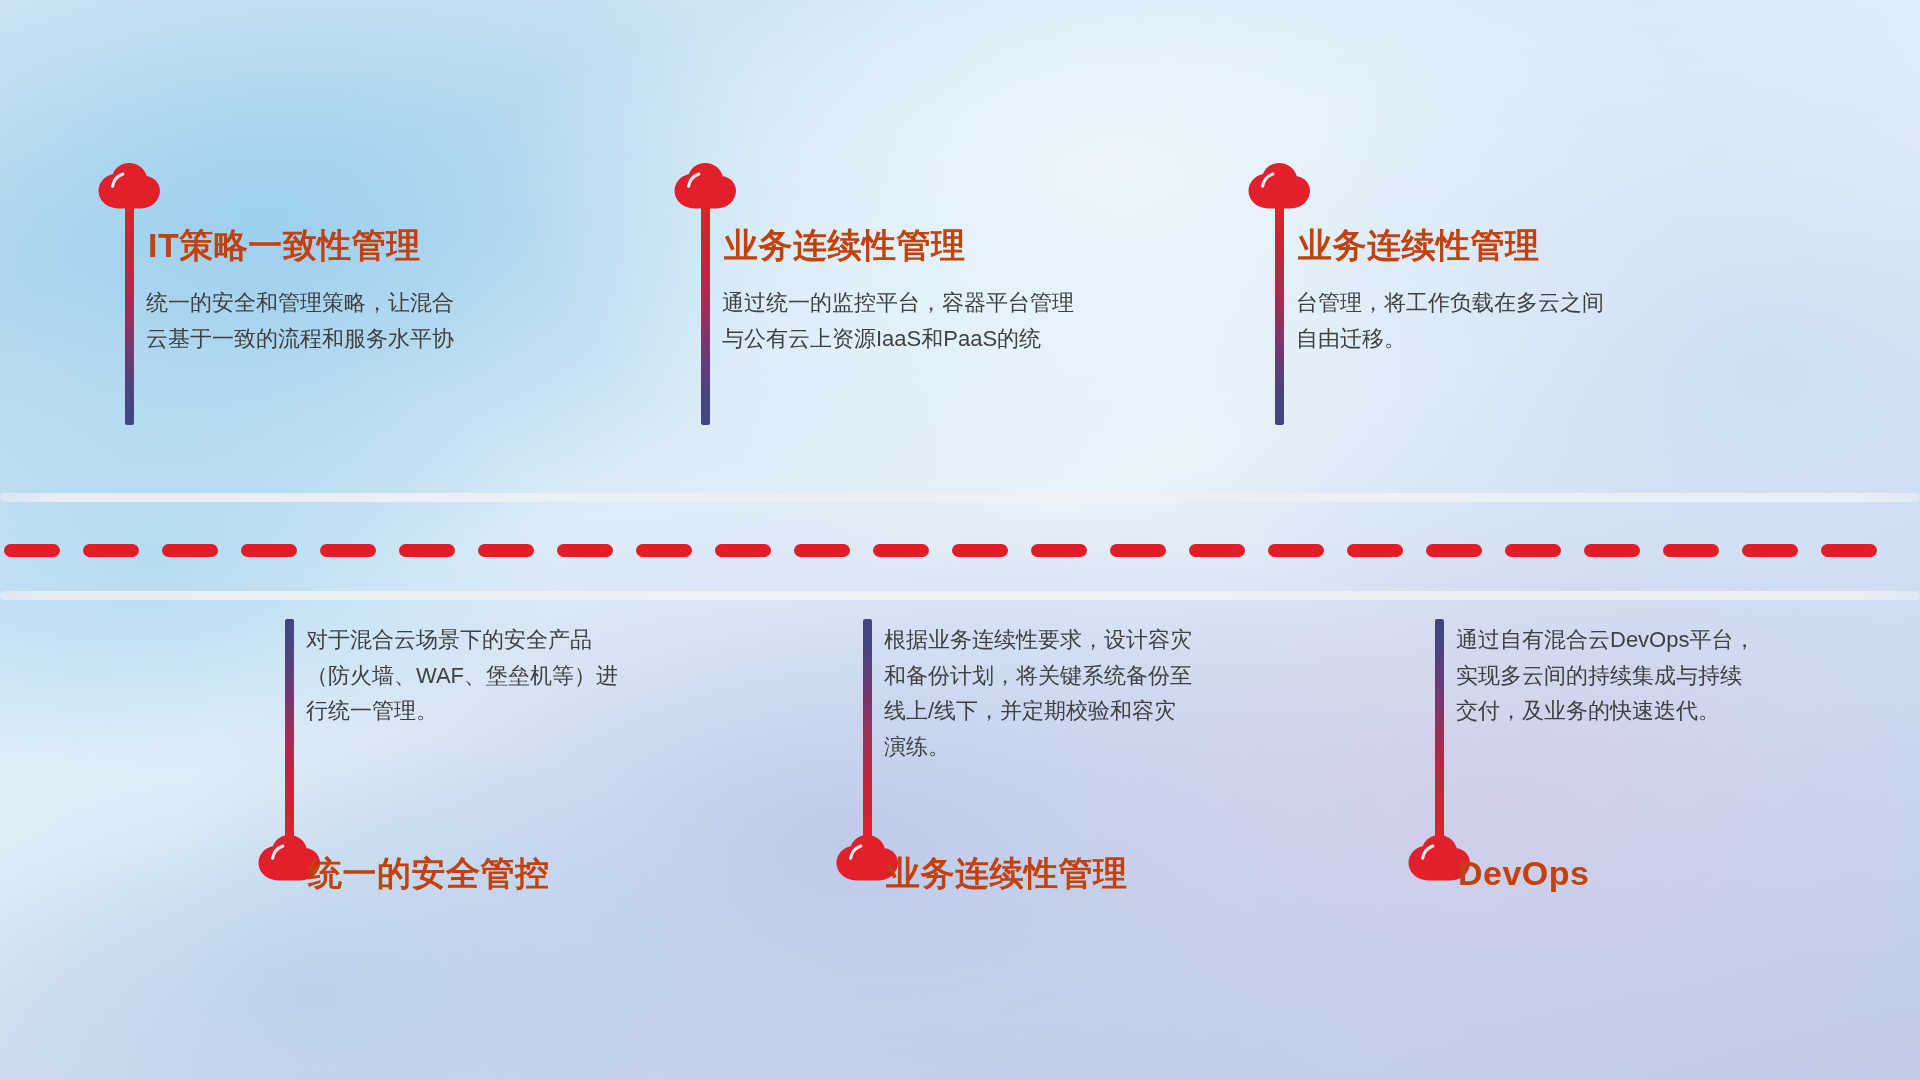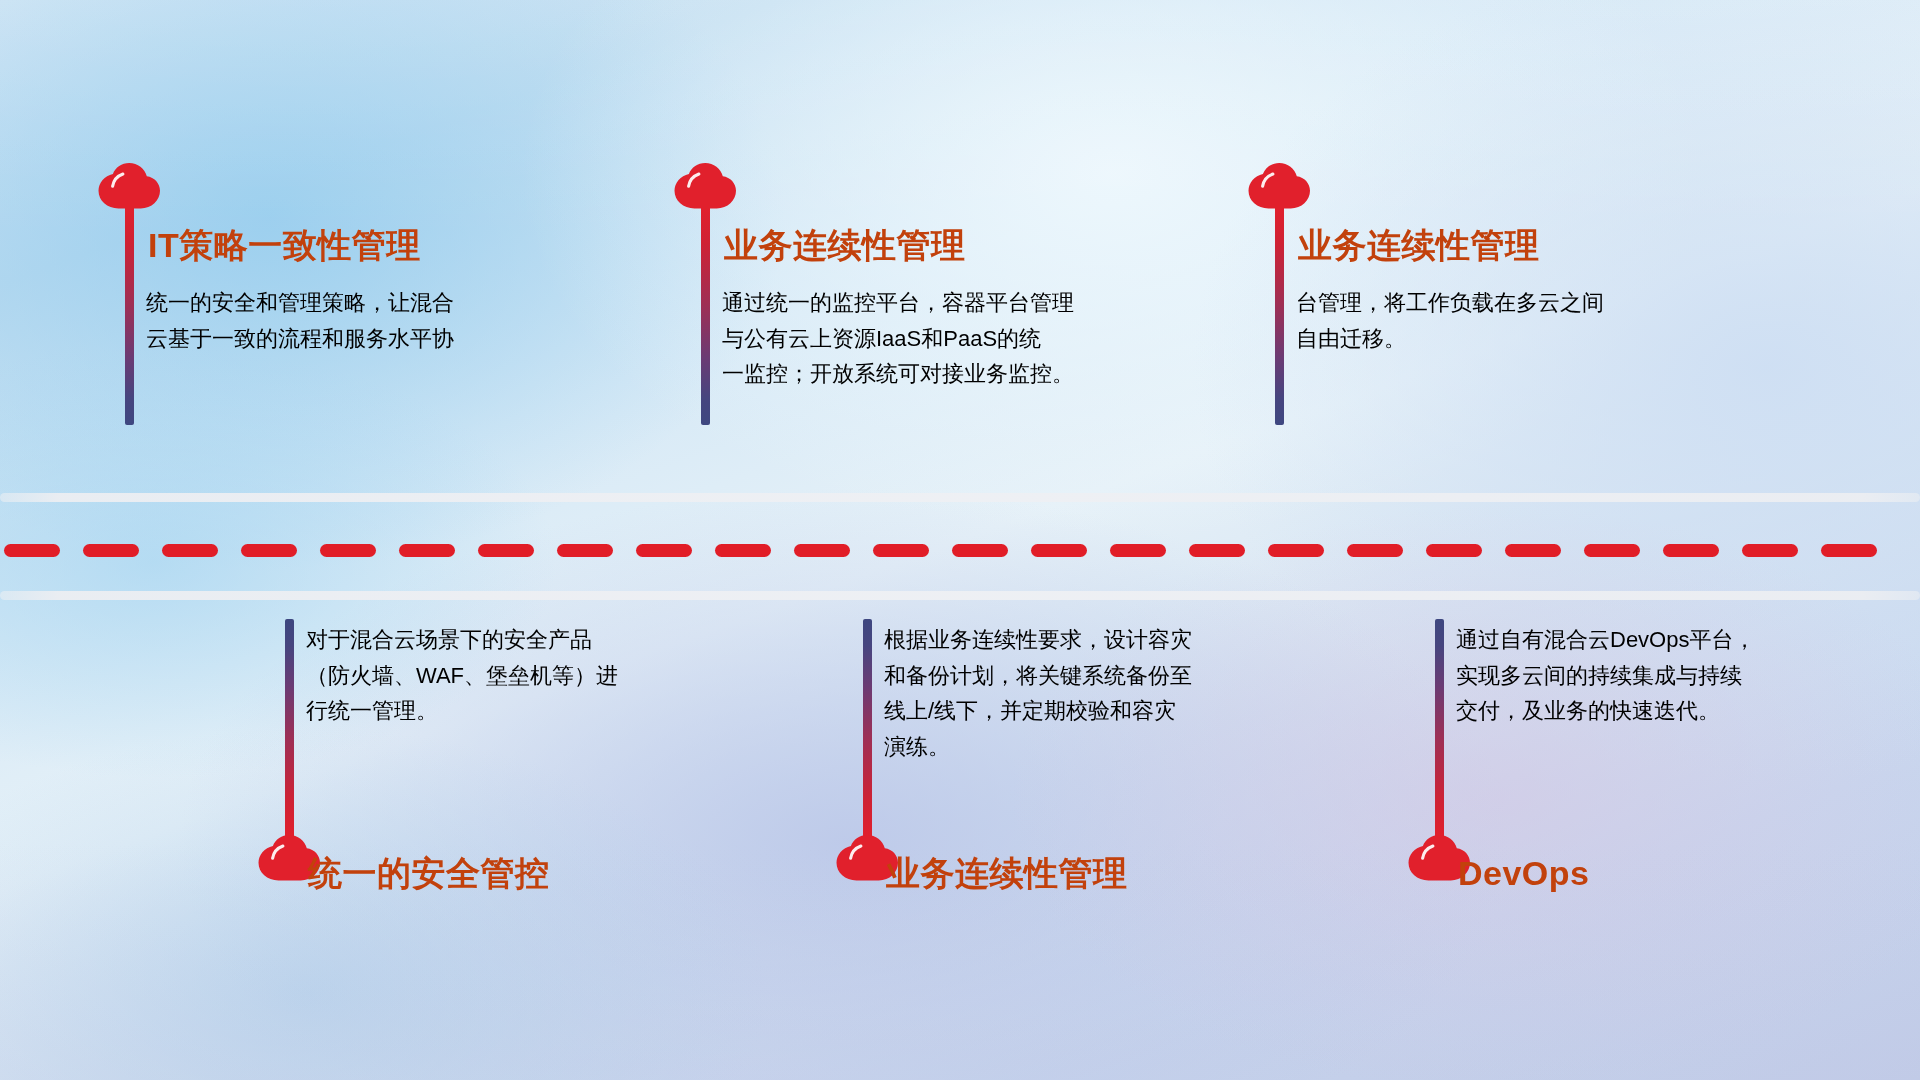--- a/index.html
+++ b/index.html
@@ -112,21 +112,21 @@
     font-size:34px;
     font-weight:bold;
     color:#c2410c;
     letter-spacing:0.5px;
     white-space:nowrap;
     line-height:1.1;
     margin-top:48px;
   }
   .body {
     font-size:22px;
-    color:#000000;
+    color:#404040;
     line-height:1.62;
     font-weight:400;
   }
   .body .ln { display:block; white-space:nowrap; }
 
   
   .top-node { align-items:flex-start; }
   .top-node .rail {
     position:absolute;
     left:0; top:0;
@@ -206,21 +206,20 @@
           <path d="M20.5 45.5C9.2 45.5 0.5 37.6 0.5 27.8c0-8.2 6.1-15.1 14.4-16.9C17.4 4.3 23.8 0 31.2 0c8.5 0 15.7 5.6 17.6 13.3 7.6 1 13.2 7.1 13.2 14.5 0 9.7-8.4 17.7-19.3 17.7z" fill="#e1202c"></path>
           <path d="M14.6 23.2c0.9-5.6 4.9-10.2 10.3-12.2" fill="none" stroke="#ffffff" stroke-width="3.1" stroke-linecap="round" opacity="0.92"></path>
         </svg>
       </span>
       <span class="stem stem-down"></span>
     </div>
     <div class="title-wrap title" style="left:50px; top:16px;">业务连续性管理</div>
     <div class="body-wrap body" style="left:48px; top:122px; width:430px;">
       <span class="ln">通过统一的监控平台，容器平台管理</span>
       <span class="ln">与公有云上资源IaaS和PaaS的统</span>
-      <span class="ln">一监控；开放系统可对接业务监控。</span>
     </div>
   </div>
 
   <div class="node top-node" style="left:1248px; top:163px; width:540px; height:330px;">
     <div class="rail">
       <span class="cloud">
         <svg viewBox="0 0 62 46" xmlns="http://www.w3.org/2000/svg">
           <path d="M20.5 45.5C9.2 45.5 0.5 37.6 0.5 27.8c0-8.2 6.1-15.1 14.4-16.9C17.4 4.3 23.8 0 31.2 0c8.5 0 15.7 5.6 17.6 13.3 7.6 1 13.2 7.1 13.2 14.5 0 9.7-8.4 17.7-19.3 17.7z" fill="#e1202c"></path>
           <path d="M14.6 23.2c0.9-5.6 4.9-10.2 10.3-12.2" fill="none" stroke="#ffffff" stroke-width="3.1" stroke-linecap="round" opacity="0.92"></path>
         </svg>

